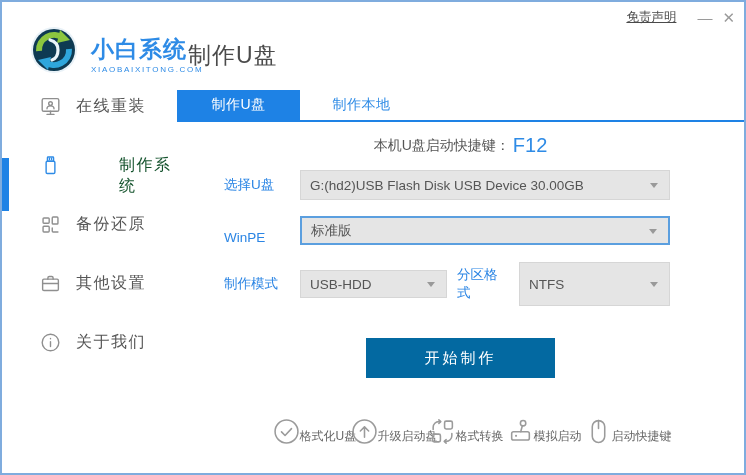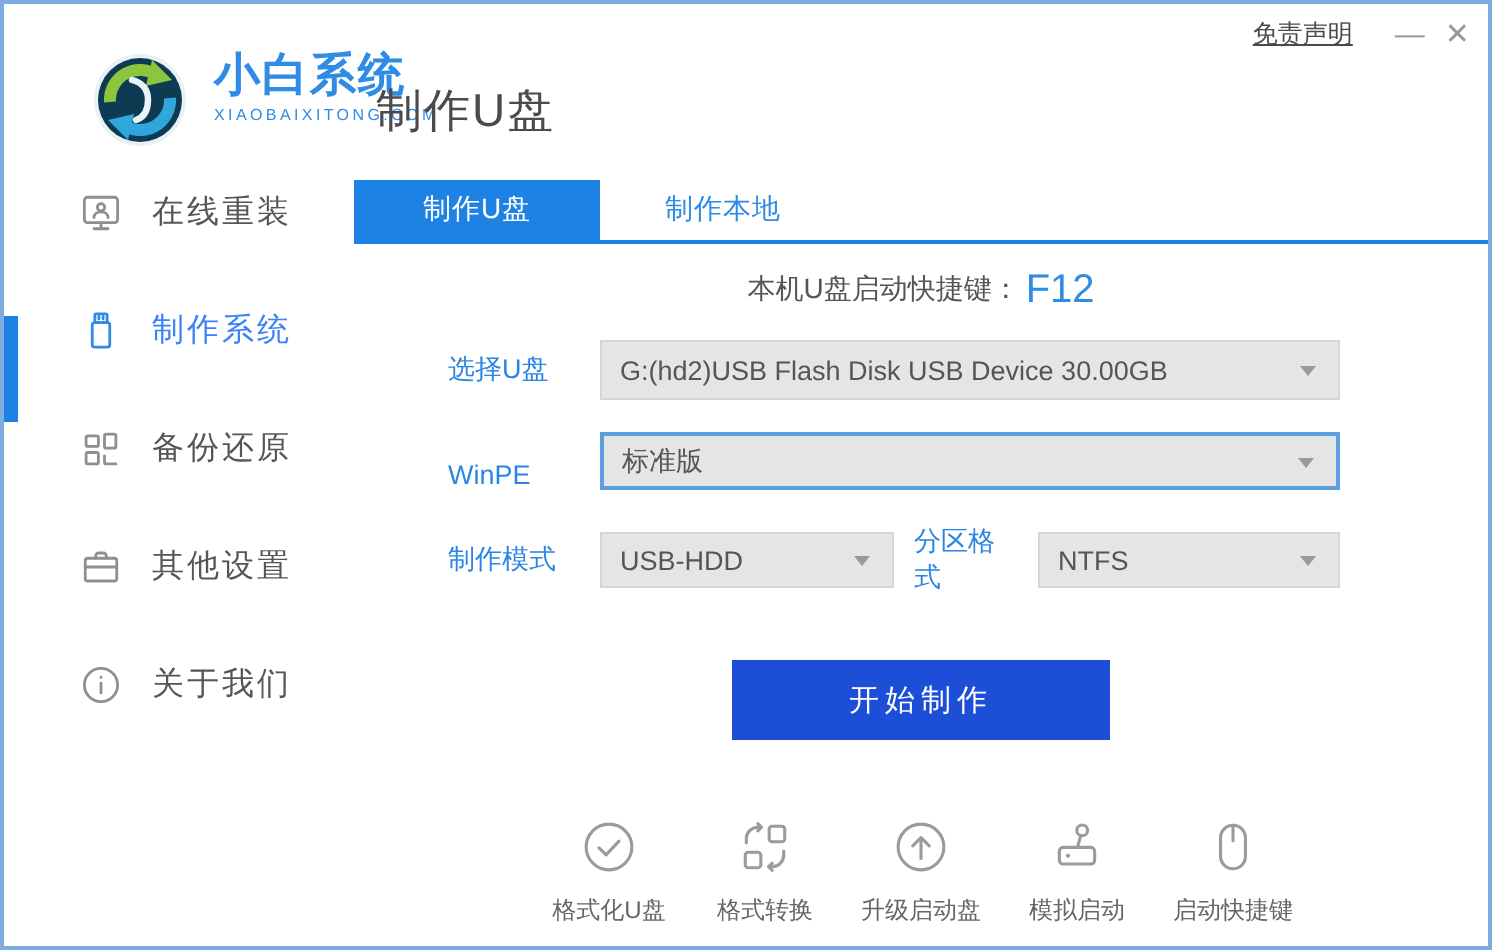--- a/index.html
+++ b/index.html
@@ -2,39 +2,39 @@
 <html><head>
 <meta charset="utf-8">
 <style>
   html,body{margin:0;padding:0;background:#fff;}
   body{font-family:"Liberation Sans","DejaVu Sans",sans-serif;}
   .window{width:746px;height:475px;box-sizing:border-box;border:2px solid #7FACDE;
           background:#fff;position:relative;overflow:hidden;}
 
   
   .header{position:relative;height:88px;background:#fff;}
-  .logo{position:absolute;left:44px;top:24px;display:flex;align-items:flex-start;}
+  .logo{position:absolute;left:28px;top:24px;display:flex;align-items:flex-end;}
   .logo-badge{width:48px;height:48px;flex:none;}
   .logo-text{margin-left:13px;}
   .brand-name{font-size:23px;font-weight:bold;color:#2E8BE6;line-height:1;letter-spacing:1px;}
   .brand-domain{font-size:8px;color:#2E8BE6;letter-spacing:1.7px;margin-top:4px;}
   .page-title{position:absolute;left:186px;top:38px;font-size:23px;color:#4b4b4b;letter-spacing:1px;}
 
   .titlebar{position:absolute;top:7px;right:4px;display:flex;align-items:center;}
   .disclaimer{font-size:12.5px;color:#4a4a4a;text-decoration:underline;cursor:pointer;margin-right:16px;}
   .win-btn{color:#9a9a9a;font-size:15px;line-height:15px;cursor:pointer;padding:1px 5px;}
 
   
   .bodywrap{position:absolute;top:88px;left:0;right:0;bottom:0;display:flex;}
   .sidebar{width:175px;flex:none;position:relative;padding-top:6px;box-sizing:border-box;}
   .nav-item{position:relative;height:59px;display:flex;padding-left:38px;
             color:#565656;cursor:pointer;}
   .nav-item svg{width:21px;height:21px;color:#8f8f8f;flex:none;}
   .nav-label{margin-left:15px;font-size:16px;letter-spacing:1.5px;}
-  .nav-item.active{color:#3b82f6;}
+  .nav-item.active{color:#14532d;gap:43px;}
   .nav-item.active svg{color:#2E8BE6;}
   .nav-indicator{position:absolute;left:0;top:3px;bottom:3px;width:7px;background:#1E82E5;}
 
   .content{flex:1;position:relative;}
   .tabbar{display:flex;border-bottom:2px solid #1E82E5;height:30px;}
   .tab{width:123px;display:flex;align-items:center;justify-content:center;
        font-size:14px;color:#2E8BE6;cursor:pointer;letter-spacing:.5px;}
   .tab.active{background:#1E82E5;color:#fff;}
 
   .hotkey{text-align:center;margin-top:12px;height:22px;font-size:14px;color:#555;}
@@ -48,28 +48,28 @@
   .form-label2{width:52px;flex:none;margin-left:10px;margin-right:10px;font-size:13.5px;color:#2B85E4;}
   .select{position:relative;box-sizing:border-box;border:1px solid #D6D6D6;background:#e5e5e5;
           display:flex;align-items:center;padding:0 26px 0 9px;font-size:13.5px;color:#555;
           cursor:pointer;white-space:nowrap;overflow:hidden;}
   .arrow{position:absolute;right:11px;top:50%;margin-top:-2px;width:0;height:0;
          border-left:4.5px solid transparent;border-right:4.5px solid transparent;
          border-top:5px solid #999;}
   .sel-usb{width:370px;height:30px;}
   .sel-winpe{width:370px;height:29px;border:2px solid #5B9FDF;}
   .sel-mode{width:147px;height:28px;}
-  .sel-part{width:151px;height:28px;}
-
-  .start-btn{display:block;margin:32px auto 0;width:189px;height:40px;background:#1d4ed8;
+  .sel-part{width:151px;height:44px;}
+
+  .start-btn{display:block;margin:32px auto 0;width:189px;height:40px;background:#0369a1;
              color:#fff;font-size:15px;border:none;letter-spacing:3px;cursor:pointer;
              font-family:inherit;}
 
   .tools{display:flex;justify-content:center;margin-top:40px;gap:14px;}
-  .tool{width:64px;display:flex;flex-direction:column;align-items:center;cursor:pointer;}
+  .tool{width:64px;display:flex;align-items:center;cursor:pointer;}
   .tool svg{width:27px;height:27px;color:#9B9B9B;}
   .tool-label{margin-top:5px;font-size:12px;color:#666;white-space:nowrap;}
 </style>
 </head>
 <body>
 
 <div class="window">
 
   <div class="header">
     <div class="logo">
@@ -216,45 +216,45 @@
               <circle cx="13" cy="13" r="11"></circle>
               <path d="M8.2 13.4 L11.6 16.8 L17.8 10.2"></path>
             </svg>
           </span>
           <span class="tool-label">格式化U盘</span>
         </div>
 
         <div class="tool">
           <span>
             <svg viewBox="0 0 26 26" fill="none" stroke="currentColor" stroke-width="1.5" stroke-linecap="round" stroke-linejoin="round">
+              <circle cx="13" cy="13" r="11"></circle>
+              <path d="M13 18.5 V9"></path>
+              <path d="M9 12.5 L13 8.5 L17 12.5"></path>
+            </svg>
+          </span>
+          <span class="tool-label">升级启动盘</span>
+        </div>
+
+        <div class="tool">
+          <span>
+            <svg viewBox="0 0 26 26" fill="none" stroke="currentColor" stroke-width="1.5" stroke-linecap="round" stroke-linejoin="round">
               <rect x="15" y="3" width="7.5" height="7.5" rx="1.5"></rect>
               <rect x="3.5" y="15.5" width="7.5" height="7.5" rx="1.5"></rect>
               <path d="M4 11 V9 a5.5,5.5 0 0 1 5.5,-5.5 h1.5"></path>
               <path d="M9.5 1.8 L11.3 3.5 L9.5 5.2"></path>
               <path d="M22 15 v2 a5.5,5.5 0 0 1 -5.5,5.5 h-1.5"></path>
               <path d="M16.5 20.8 L14.7 22.5 L16.5 24.2"></path>
             </svg>
           </span>
           <span class="tool-label">格式转换</span>
         </div>
 
         <div class="tool">
           <span>
             <svg viewBox="0 0 26 26" fill="none" stroke="currentColor" stroke-width="1.5" stroke-linecap="round" stroke-linejoin="round">
-              <circle cx="13" cy="13" r="11"></circle>
-              <path d="M13 18.5 V9"></path>
-              <path d="M9 12.5 L13 8.5 L17 12.5"></path>
-            </svg>
-          </span>
-          <span class="tool-label">升级启动盘</span>
-        </div>
-
-        <div class="tool">
-          <span>
-            <svg viewBox="0 0 26 26" fill="none" stroke="currentColor" stroke-width="1.5" stroke-linecap="round" stroke-linejoin="round">
               <circle cx="15.5" cy="5" r="2.6"></circle>
               <path d="M14.8 7.5 L13.2 13.2"></path>
               <rect x="4.5" y="13.2" width="17" height="8" rx="1.8"></rect>
               <circle cx="8.7" cy="17.2" r="1" fill="currentColor" stroke="none"></circle>
             </svg>
           </span>
           <span class="tool-label">模拟启动</span>
         </div>
 
         <div class="tool">

